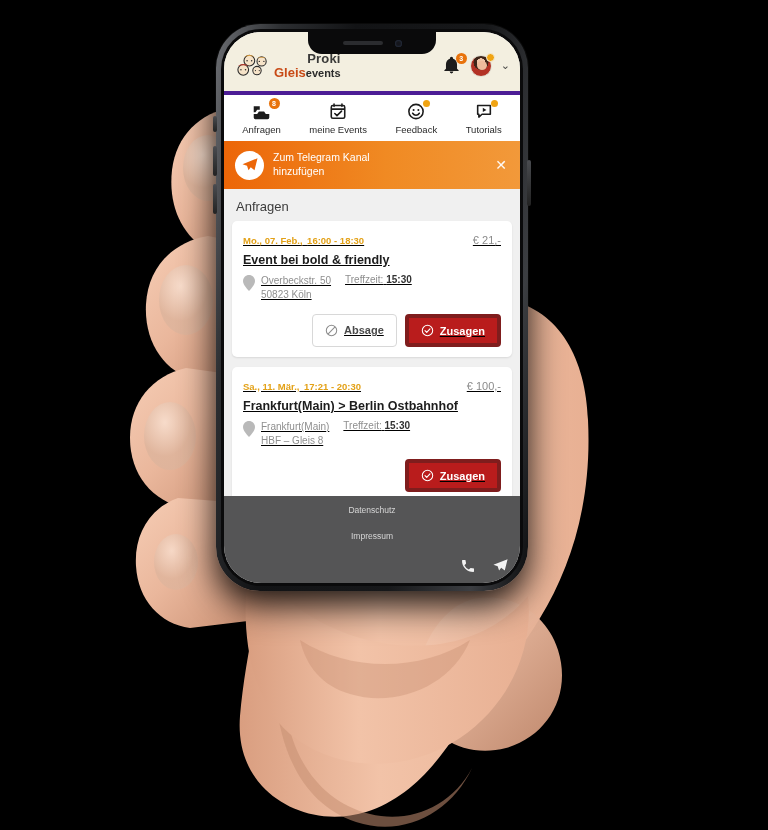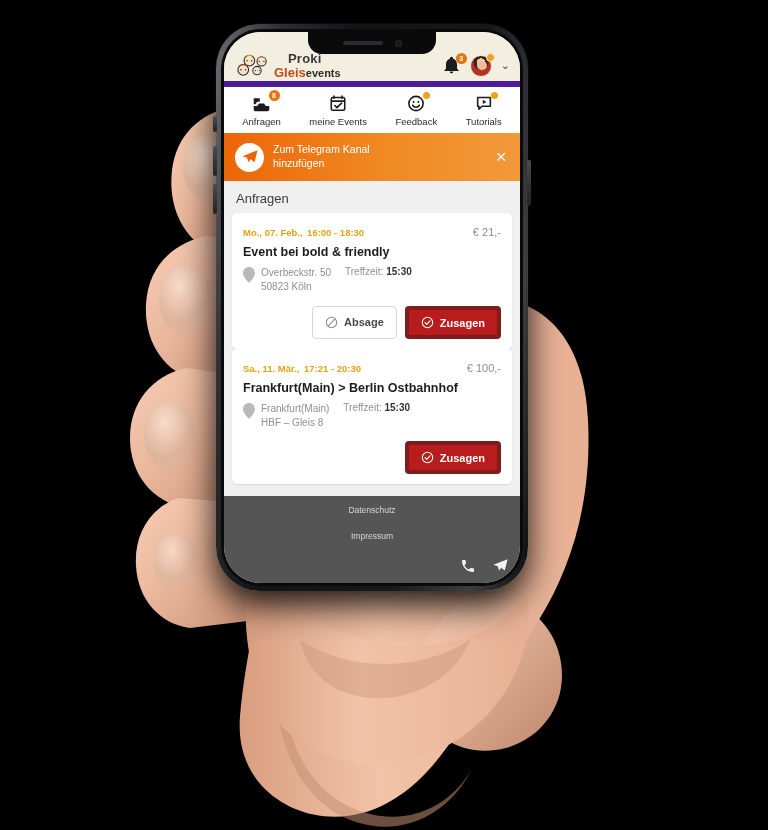--- a/index.html
+++ b/index.html
@@ -49,23 +49,23 @@
     position: absolute; top: 0; left: 50%; transform: translateX(-50%);
     width: 128px; height: 22px; background: #0a0a0b;
     border-bottom-left-radius: 14px; border-bottom-right-radius: 14px;
     z-index: 30; display: flex; align-items: center; justify-content: center; gap: 12px;
   }
   .speaker { width: 40px; height: 4px; border-radius: 3px; background: #2b2c2f; }
   .camera { width: 7px; height: 7px; border-radius: 50%; background: #15161c; box-shadow: inset 0 0 2px #3a4a66; }
 
   
   .app-header {
-    background: #f3efe0; padding: 10px 10px 2px 10px;
-    display: flex; align-items: center; border-bottom: 6px solid #4c1d95;
-    min-height: 50px; padding-top: 20px;
+    background: #f3efe0; padding: 10px 10px 12px 10px;
+    display: flex; align-items: center; border-bottom: 4px solid #4c1d95;
+    min-height: 50px; padding-top: 20px; text-align: right;
   }
   .logo { display: flex; align-items: center; flex: 1; gap: 2px; }
   .logo-art { width: 46px; height: 26px; flex-shrink: 0; }
   .logo-txt { display: flex; flex-direction: column; line-height: 1; margin-left: -8px; }
   .logo-proki { font-size: 13px; font-weight: 700; color: #3a3a38; margin-left: 14px; letter-spacing: .2px; }
   .logo-kinder { font-size: 13px; font-weight: 700; color: #1b1b1b; margin-top: 1px; }
   .logo-kinder em { font-style: normal; font-weight: 700; color: #c84a16; }
   .logo-kinder i { font-style: normal; font-weight: 700; font-size: 11px; color: #2b2b2b; }
 
   .hdr-right { display: flex; align-items: center; gap: 9px; }
@@ -115,21 +115,21 @@
   }
   .tg-text { flex: 1; color: #fff; font-size: 10.5px; line-height: 1.32; }
   .tg-close { color: #fff; font-size: 14px; line-height: 1; cursor: pointer; padding: 0 2px; opacity:.95; }
 
   
   .content { flex: 1; background: #f0f0f0; overflow: hidden; padding: 0 8px; }
   .section-title { font-size: 13px; color: #3c3c3c; padding: 10px 4px 7px; }
 
   .card {
     background: #fff; border-radius: 5px; padding: 9px 11px 10px;
-    box-shadow: 0 1px 2px rgba(0,0,0,.10);
+    margin-bottom: 10px; box-shadow: 0 1px 2px rgba(0,0,0,.10); text-decoration: underline;
   }
   .card-top { display: flex; justify-content: space-between; align-items: baseline; }
   .card-date { font-size: 9.5px; font-weight: 700; color: #e3a117; }
   .card-price { font-size: 11px; color: #8b8b8b; }
   .card-title { font-size: 12.5px; font-weight: 700; color: #1d1d1d; margin: 5px 0 6px; line-height: 1.22; }
   .card-meta { display: flex; align-items: flex-start; gap: 6px; }
   .pin { width: 12px; height: 16px; flex-shrink: 0; margin-top: 1px; }
   .meta-cols { display: flex; gap: 14px; }
   .meta-addr { font-size: 10px; color: #8f8f8f; line-height: 1.42; }
   .meta-time { font-size: 10px; color: #8f8f8f; }

